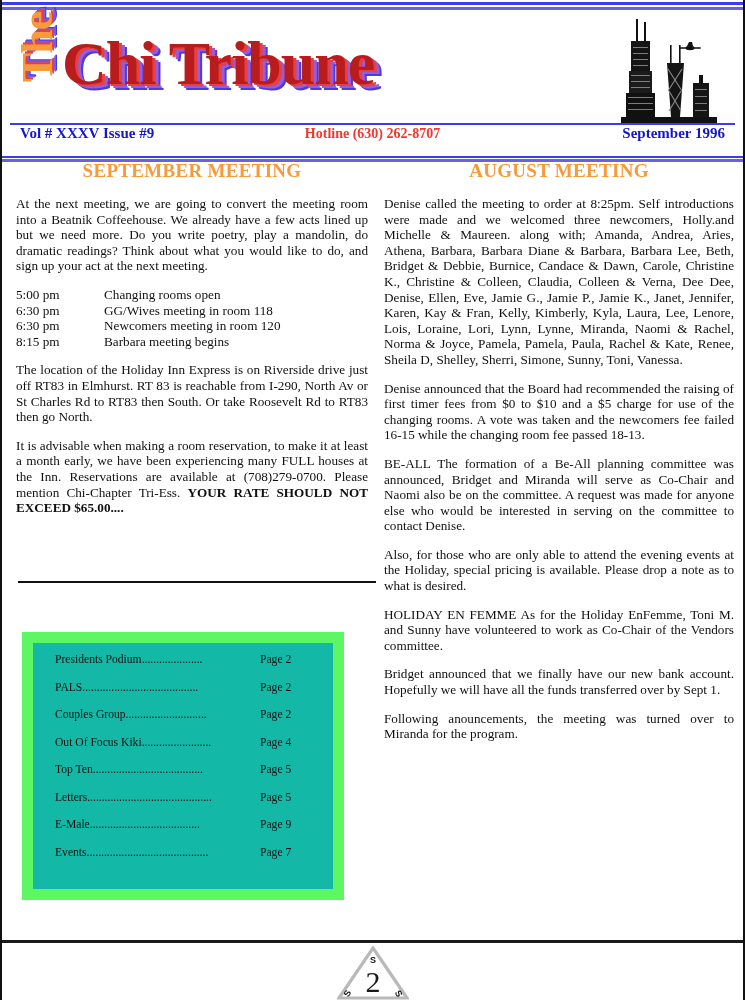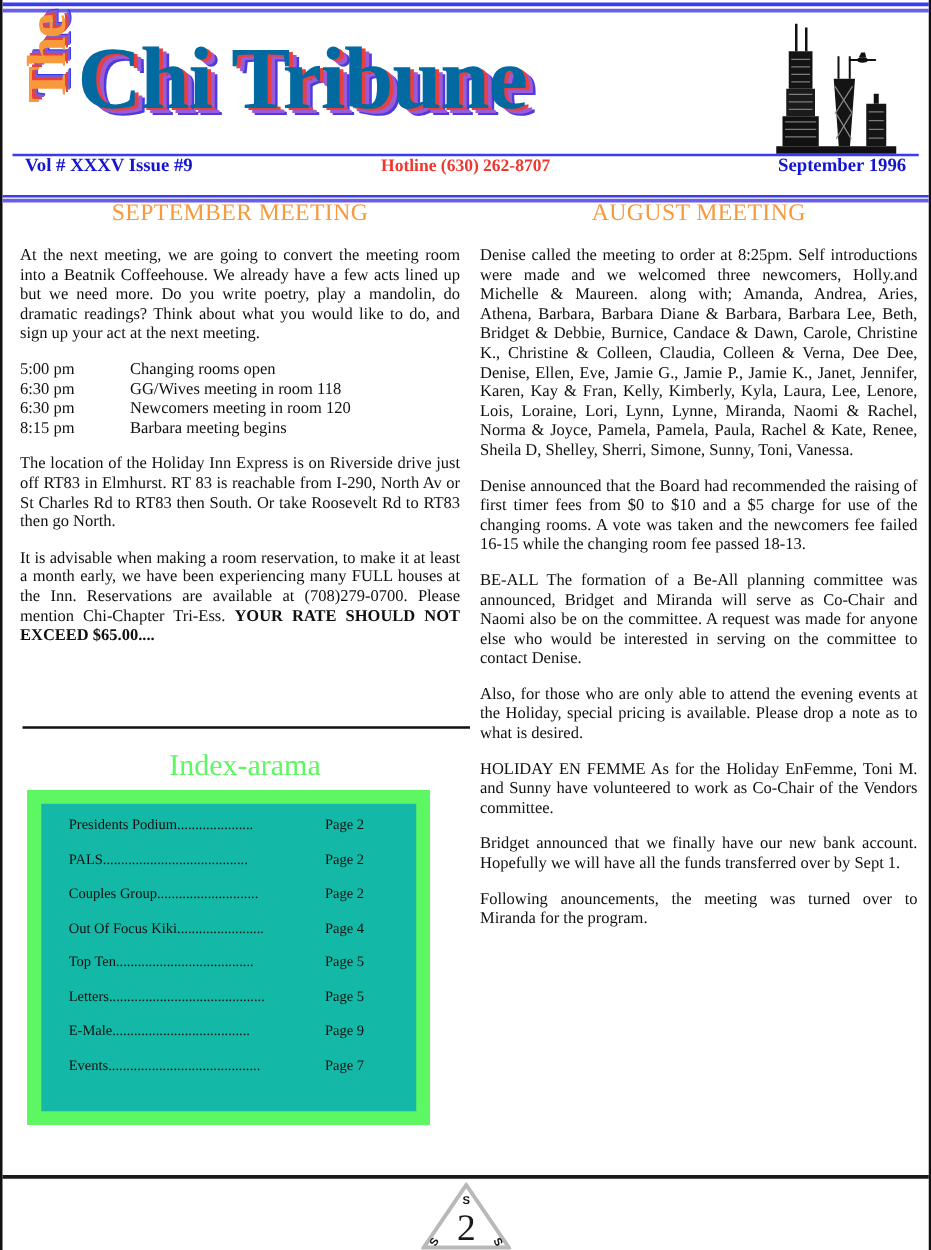--- a/index.html
+++ b/index.html
@@ -39,24 +39,24 @@
        2px 2px 0 #E8403F,
        4px 4px 0 #7B5BD6,
        5px 5px 0 #3b3bf0;
     line-height:48px;
     text-align:center;
   }
   .chi-tribune{
     position:absolute;left:60px;top:-4px;
     font-family:"Liberation Serif", serif;
     font-weight:bold;
-    font-size:71px;
+    font-size:62px;
     line-height:112px;
     letter-spacing:-1px;
-    color:#0369a1;
+    color:#b91c1c;
     text-shadow:
        3px 2px 0 #E8403F,
        6px 4px 0 #9B5BD6,
        8px 6px 0 #4a3ce0;
     white-space:nowrap;
   }
   .skyline{position:absolute;right:18px;top:6px;width:108px;height:112px;}
 
   
   .infobar{
@@ -69,21 +69,21 @@
   .hotline{position:absolute;left:0;right:0;top:3px;text-align:center;font-weight:bold;font-size:14px;color:#f0372f;white-space:nowrap;}
   .issuedate{position:absolute;right:18px;top:2px;font-weight:bold;font-size:15px;color:#1515cf;white-space:nowrap;}
 
   
   .cols{position:absolute;top:160px;left:0;right:0;bottom:0;}
   .col-left{position:absolute;left:14px;top:0;width:352px;}
   .col-right{position:absolute;left:382px;top:0;width:350px;}
 
   .sect-head{
     text-align:center;
-    font-weight:normal;
+    font-weight:bold;
     font-size:19px;
     color:#F79A3C;
     letter-spacing:.3px;
     margin:0 0 14px 0;
   }
   p.body{
     margin:0 0 13px 0;
     font-size:13.2px;
     line-height:15.6px;
     text-align:justify;
@@ -224,21 +224,20 @@
         <div class="sched-row">
           <span class="sched-time">8:15 pm</span>
           <span class="sched-desc">Barbara meeting begins</span>
         </div>
       </div>
 
       <p class="body">The location of the Holiday Inn Express is on Riverside drive just off RT83 in Elmhurst. RT 83 is reachable from I-290, North Av or St Charles Rd to RT83 then South. Or take Roosevelt Rd to RT83 then go North.</p>
       <p class="body"><span>It is advisable when making a room reservation, to make it at least a month early, we have been experiencing many FULL houses at the Inn. Reservations are available at (708)279-0700. Please mention Chi-Chapter Tri-Ess. </span><span class="b">YOUR RATE SHOULD NOT EXCEED $65.00....</span></p>
 
       <div class="idx-rule"></div>
-      <div class="idx-title">Index-arama</div>
 
       <div class="idx-box">
         <div class="idx-inner">
           <div class="idx-row">
             <span class="idx-name">Presidents Podium.....................</span>
             <span class="idx-page">Page 2</span>
           </div>
           <div class="idx-row">
             <span class="idx-name">PALS........................................</span>
             <span class="idx-page">Page 2</span>

